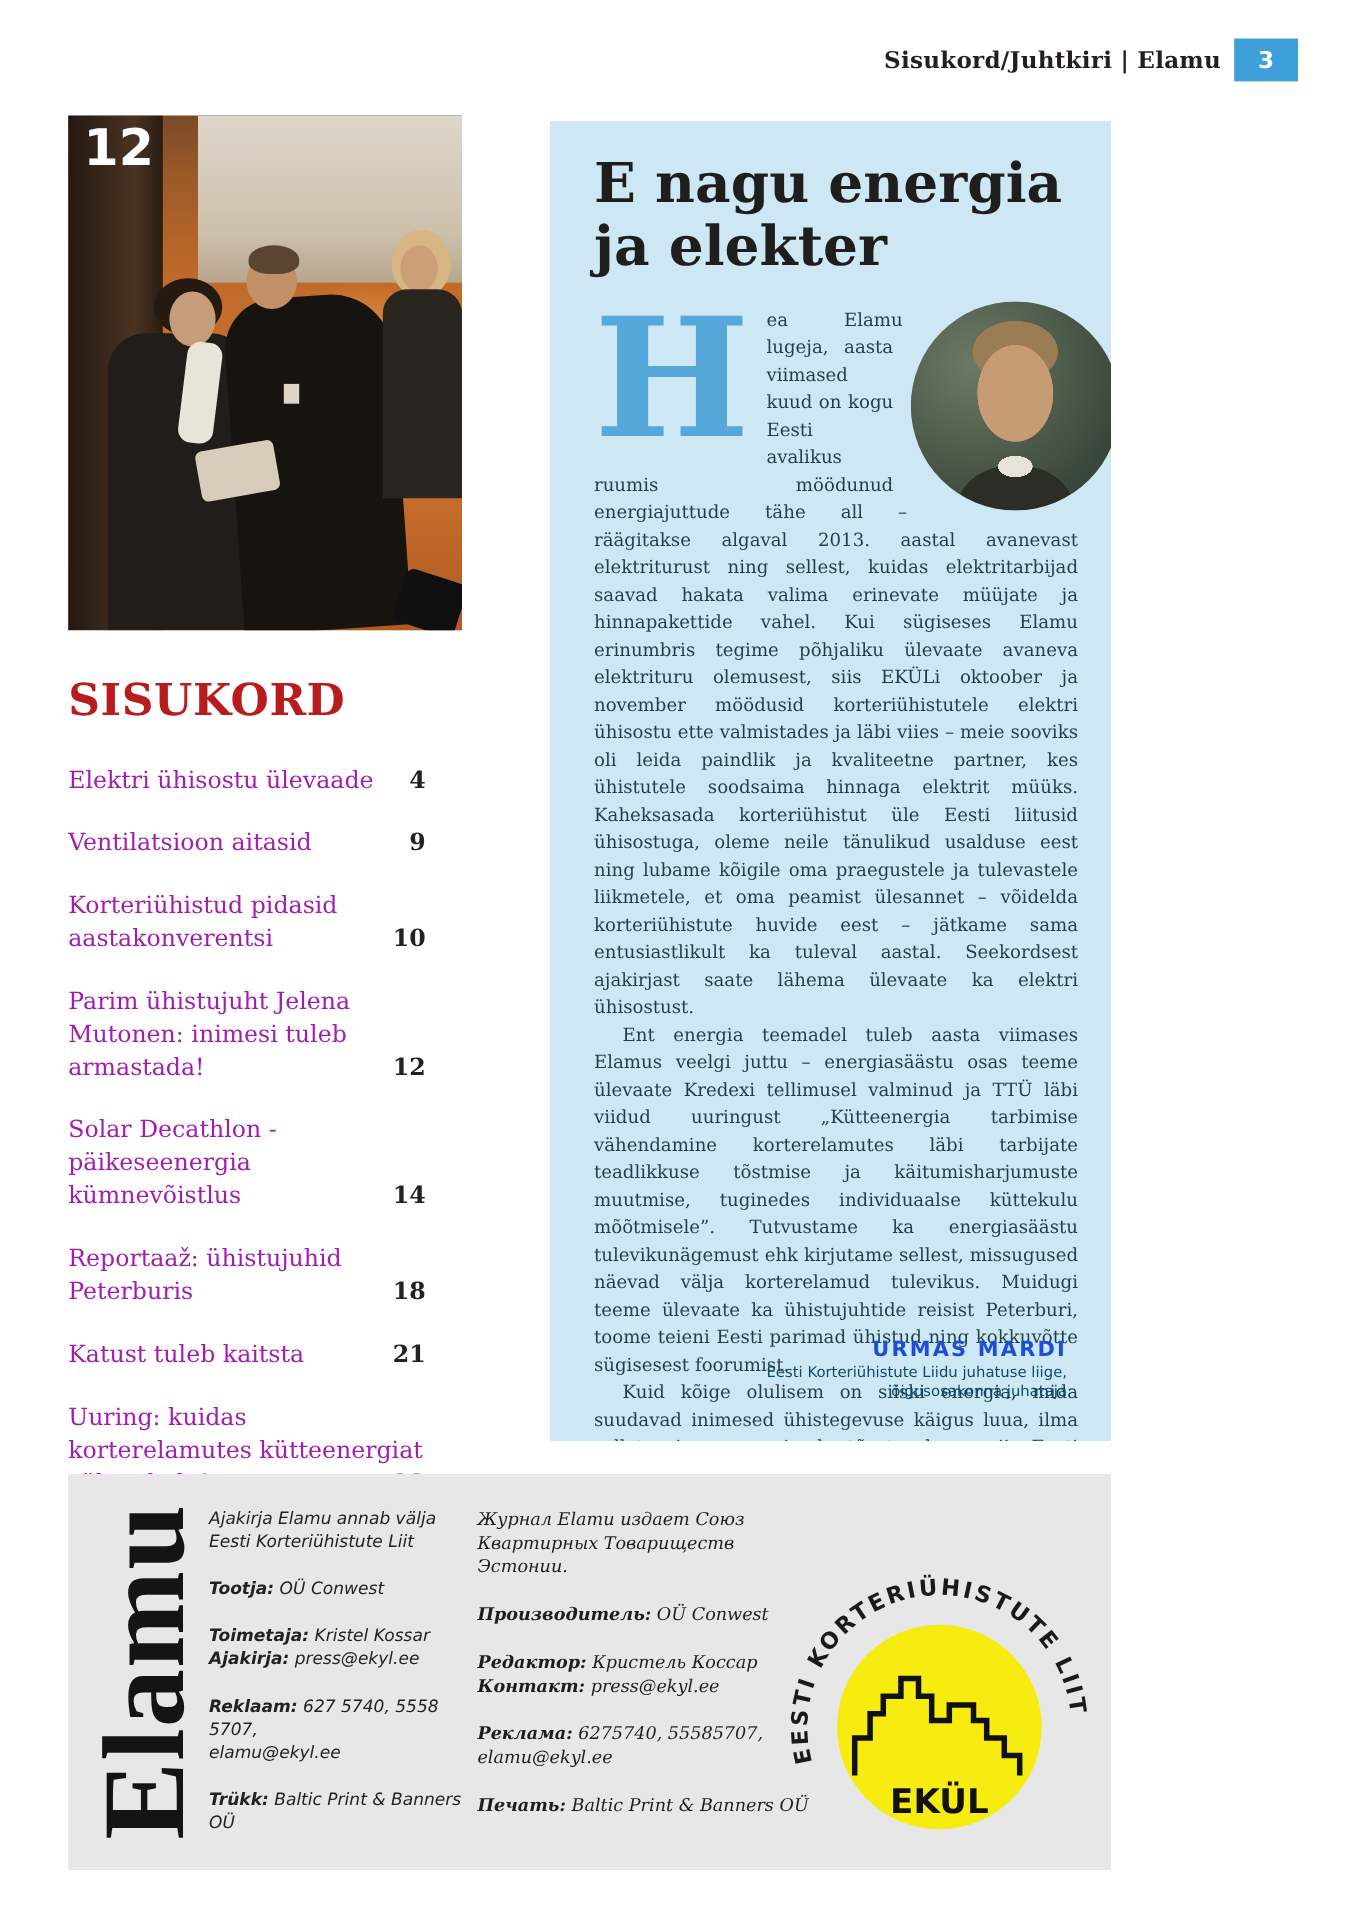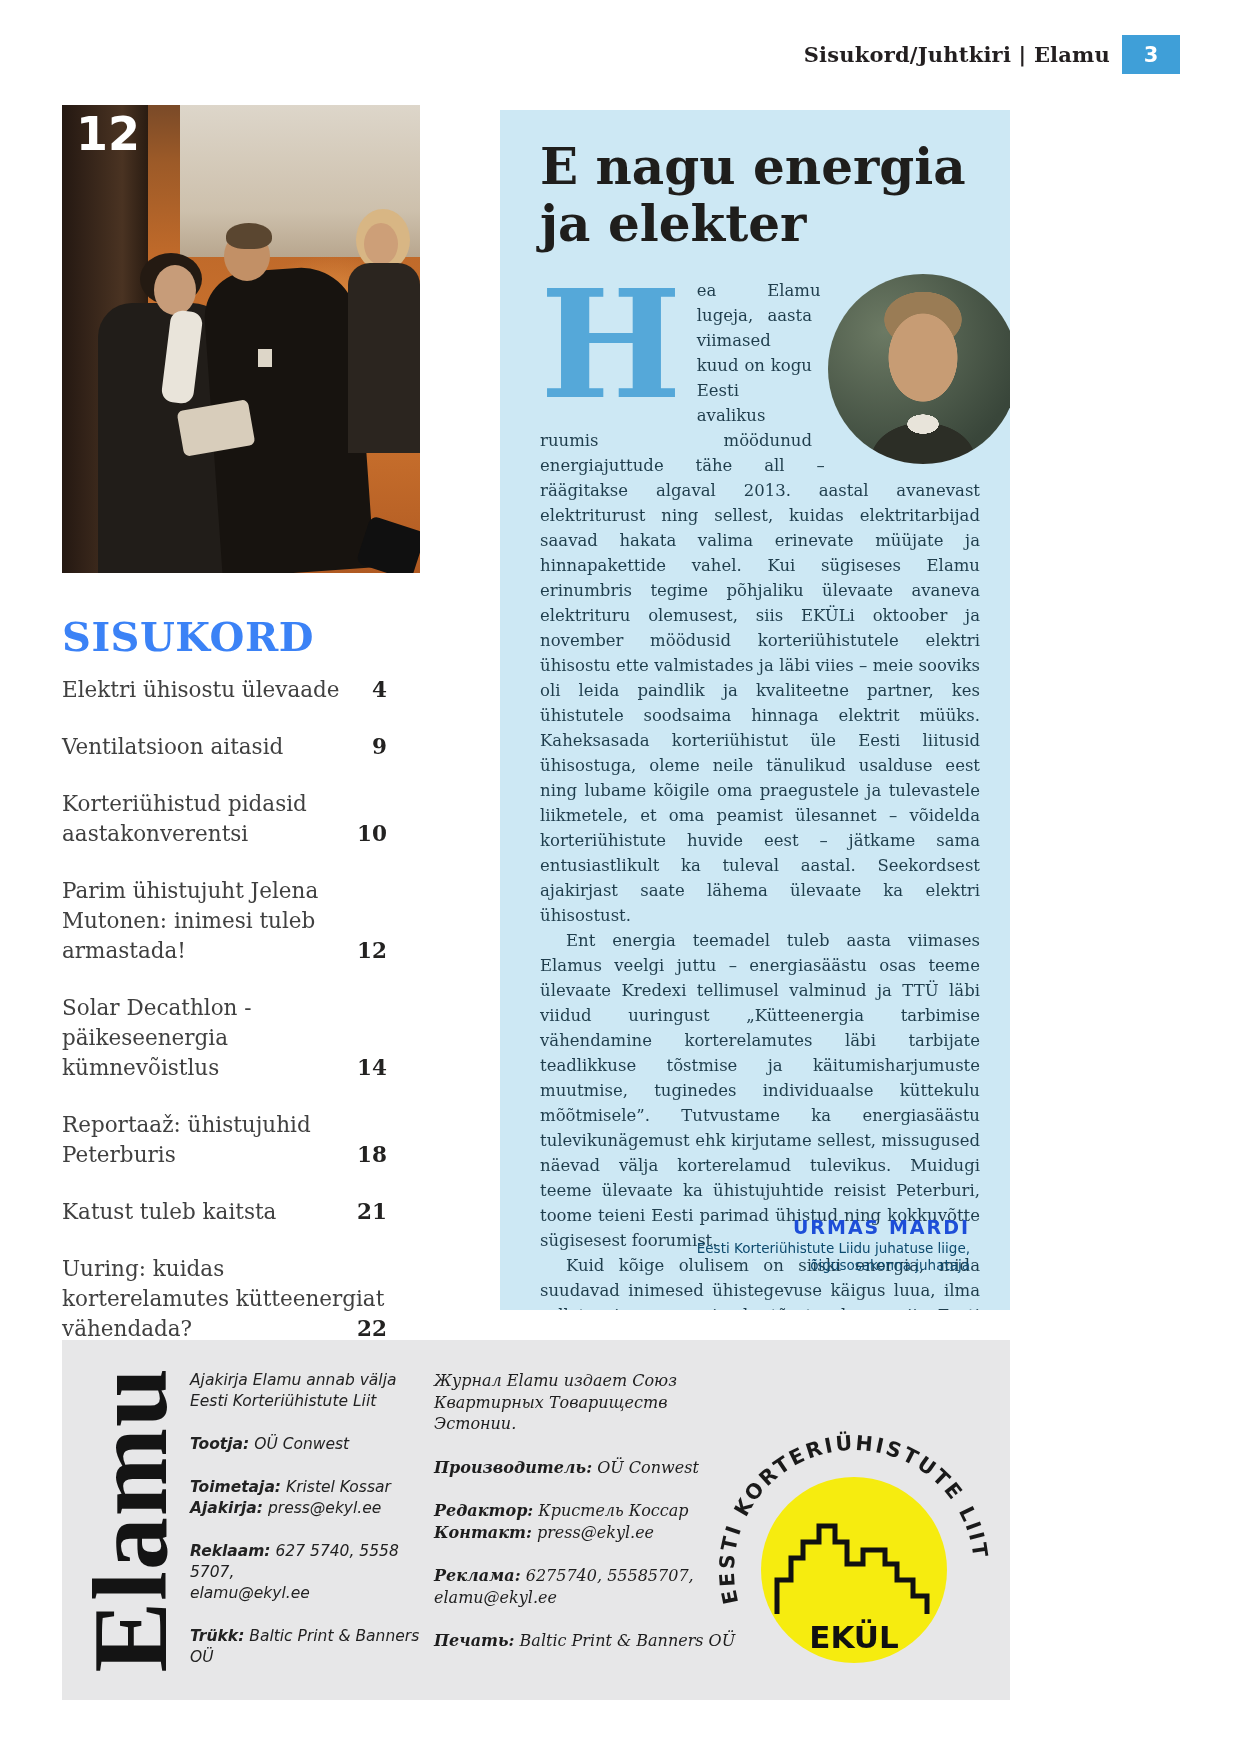--- a/index.html
+++ b/index.html
@@ -41,26 +41,26 @@
   .pB-hair { left:164px; top:118px; width:46px; height:26px; border-radius:50% 50% 40% 40%; background:#5a4630; }
   .pB-badge { left:196px; top:244px; width:14px; height:18px; background:#ddd6c8; }
   .pC-hair { left:294px; top:104px; width:54px; height:62px; border-radius:50%; background:#d8b684; }
   .pC-face { left:302px; top:118px; width:34px; height:42px; border-radius:50%; background:#cd9f78; }
   .pC-body { left:286px; top:158px; width:72px; height:190px; border-radius:22px 22px 0 0; background:#2b251f; }
   .ph-papers { left:118px; top:300px; width:72px; height:46px; background:#d8cdbb; border-radius:6px; transform:rotate(-10deg); }
   .ph-phone { left:300px; top:418px; width:58px; height:50px; background:#101010; border-radius:8px; transform:rotate(18deg); }
   .photo-num { position:absolute; left:14px; top:2px; z-index:5;
     font:700 46px/1.2 "DejaVu Sans", sans-serif; color:#ffffff; }
 
-  .toc-heading { margin:44px 0 18px 0; font:700 40px/1 "DejaVu Serif", serif;
-    color:#3b82f6; letter-spacing:0.5px; }
+  .toc-heading { margin:44px 0 38px 0; font:700 40px/1 "DejaVu Serif", serif;
+    color:#b91c1c; letter-spacing:0.5px; }
   .toc-list { width:325px; }
   .toc-item { position:relative; margin-bottom:27px; padding-right:0; }
   .toc-title { display:block; max-width:325px;
-    font:400 21.5px/30px "DejaVu Serif", serif; color:#404040; }
+    font:400 21.5px/30px "DejaVu Serif", serif; color:#a21caf; }
   .toc-page { position:absolute; right:0; bottom:0;
     font:700 21.5px/30px "DejaVu Serif", serif; color:#232221; }
 
   
   .article {
     position:absolute; left:500px; top:110px; width:510px; height:1200px;
     background:#cde8f4; padding:24px 30px 0 40px; overflow:hidden;
   }
   .article-title { font:700 50px/57px "DejaVu Serif", serif; color:#1f1e1c; margin-top:4px; }
   .article-body { margin-top:26px; font:400 16.5px/25px "DejaVu Serif", serif;

